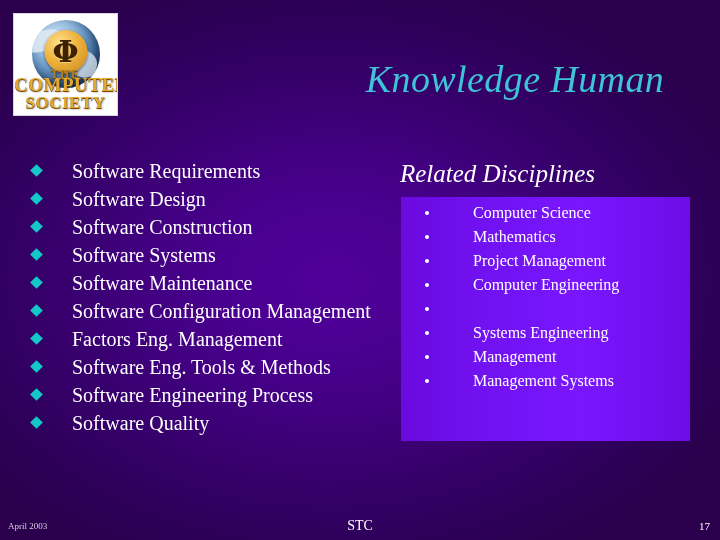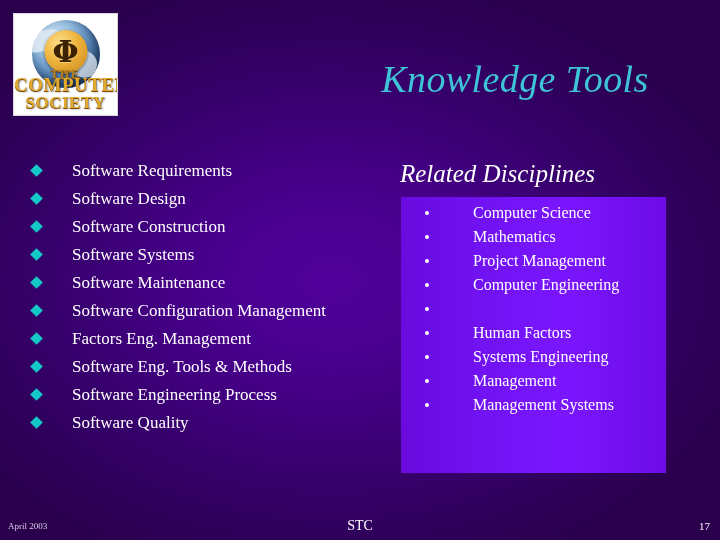--- a/index.html
+++ b/index.html
@@ -156,21 +156,21 @@
     margin: 0;
     padding: 0;
     list-style: none;
   }
   .ka-item {
     position: relative;
     height: 28px;
     line-height: 28px;
     padding-left: 48px;
     color: #ffffff;
-    font-size: 17px;
+    font-size: 20px;
     white-space: nowrap;
   }
   .ka-bullet {
     position: absolute;
     left: 8px;
     top: 50%;
     width: 9px;
     height: 9px;
     margin-top: -5px;
     background: #14c8c8;
@@ -188,23 +188,24 @@
     font-size: 25px;
     line-height: 32px;
     color: #ffffff;
     white-space: nowrap;
   }
   .rd-panel {
     position: absolute;
     left: 401px;
     top: 197px;
     width: 265px;
-    height: 276px;
+    height: 244px;
     background: #6c0ae2;
     background: linear-gradient(90deg, #6a0ade 0%, #7112f2 30%, #7a16ff 62%, #6d0ce6 100%);
+    padding-left: 24px;
   }
   .rd-list {
     position: absolute;
     left: 0;
     top: 4px;
     width: 100%;
     margin: 0;
     padding: 0;
     list-style: none;
   }
@@ -267,21 +268,21 @@
       <div class="logo-globe"></div>
       <div class="logo-phi">
         <span>Φ</span>
       </div>
       <div class="logo-word logo-the">THE</div>
       <div class="logo-word logo-computer">COMPUTER</div>
       <div class="logo-word logo-society">SOCIETY</div>
     </div>
   </div>
 
-  <div class="title">Knowledge Tools</div>
+  <div class="title">Knowledge Human</div>
 
   <ul class="ka-list">
     <li class="ka-item">
       <span class="ka-bullet"></span>
       <span>Software Requirements</span>
     </li>
     <li class="ka-item">
       <span class="ka-bullet"></span>
       <span>Software Design</span>
     </li>
@@ -334,24 +335,20 @@
       <li class="rd-item">
         <span class="rd-bullet"></span>
         <span>Project Management</span>
       </li>
       <li class="rd-item">
         <span class="rd-bullet"></span>
         <span>Computer Engineering</span>
       </li>
       <li class="rd-item">
         <span class="rd-bullet"></span>
-      </li>
-      <li class="rd-item">
-        <span class="rd-bullet"></span>
-        <span>Human Factors</span>
       </li>
       <li class="rd-item">
         <span class="rd-bullet"></span>
         <span>Systems Engineering</span>
       </li>
       <li class="rd-item">
         <span class="rd-bullet"></span>
         <span>Management</span>
       </li>
       <li class="rd-item">

